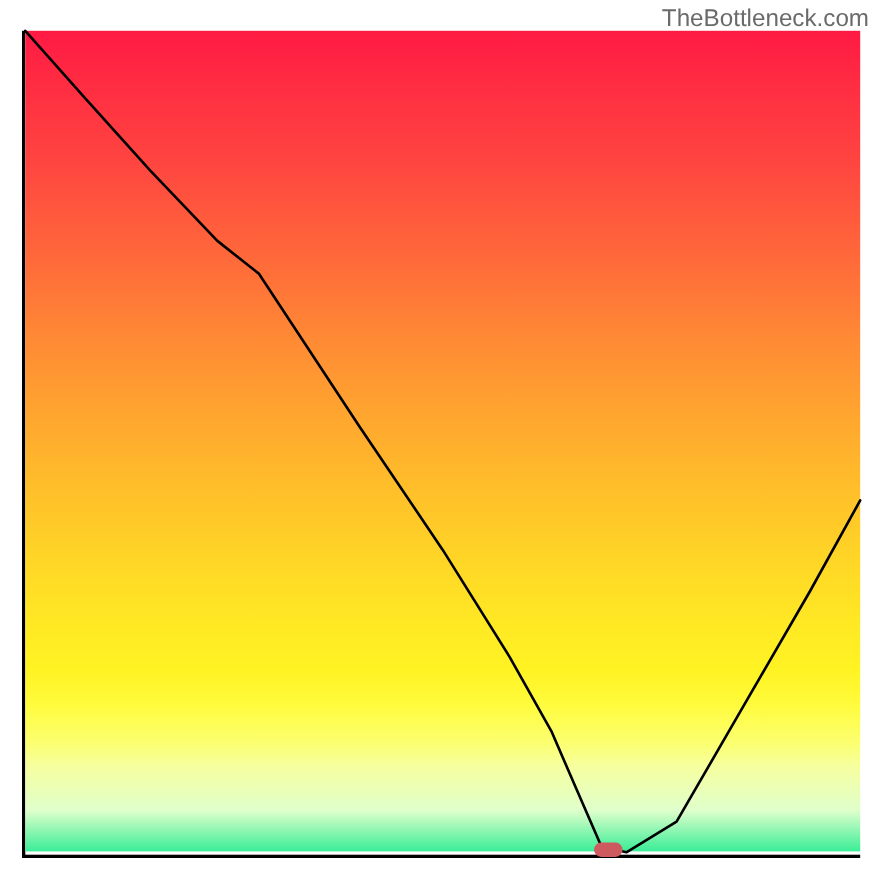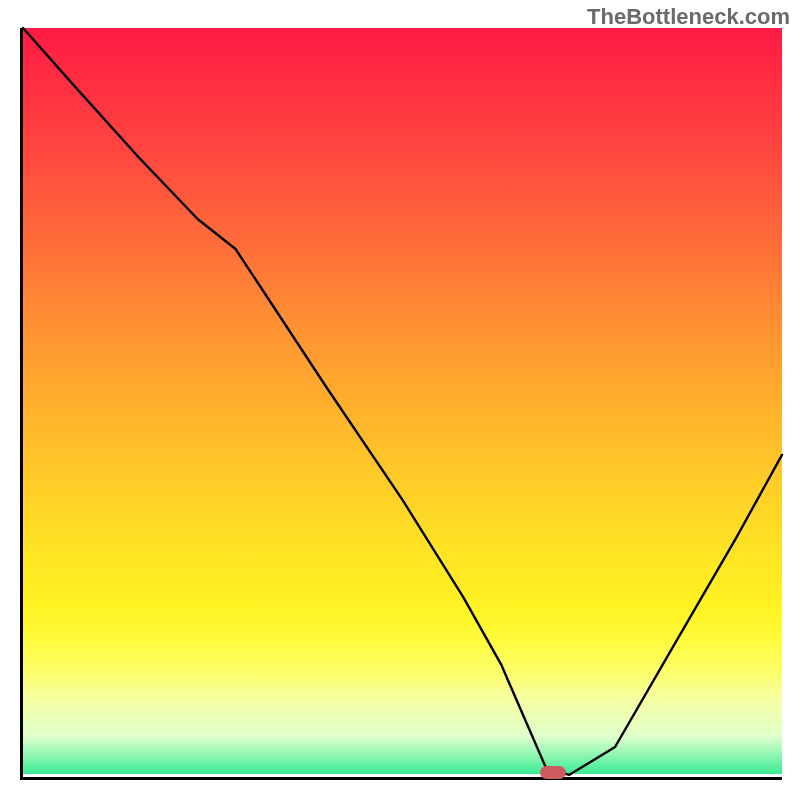--- a/index.html
+++ b/index.html
@@ -9,21 +9,21 @@
     background: #ffffff;
     font-family: Arial, Helvetica, sans-serif;
     position: relative;
     overflow: hidden;
   }
   .watermark {
     position: absolute;
     top: 4px;
     right: 10px;
     font-size: 22px;
-    font-weight: 700;
+    font-weight: 400;
     color: #6a6a6a;
     font-family: Arial, Helvetica, sans-serif;
     letter-spacing: 0px;
   }
   .chart-frame {
     position: absolute;
     left: 20px;
     top: 28px;
     width: 762px;
     height: 752px;

